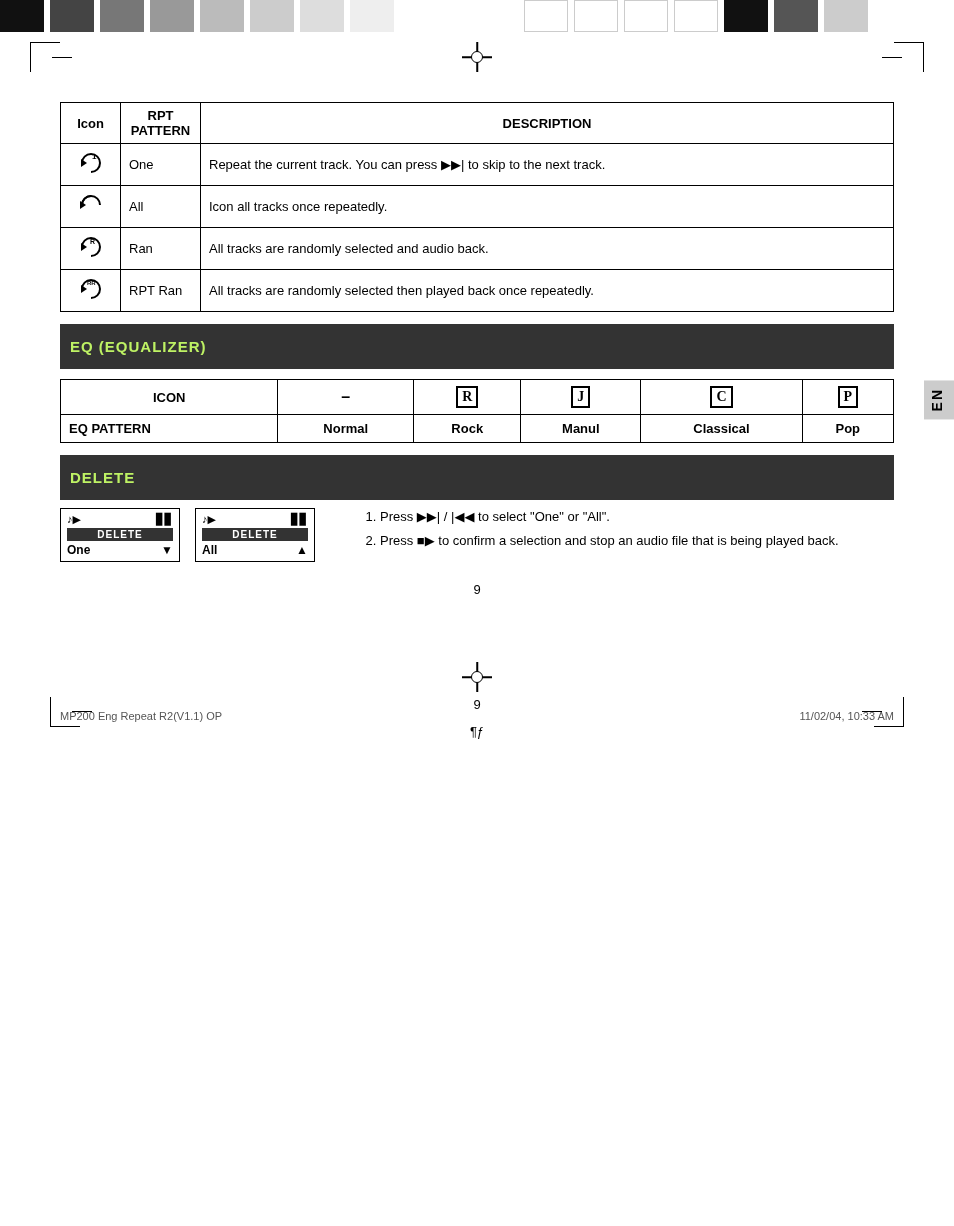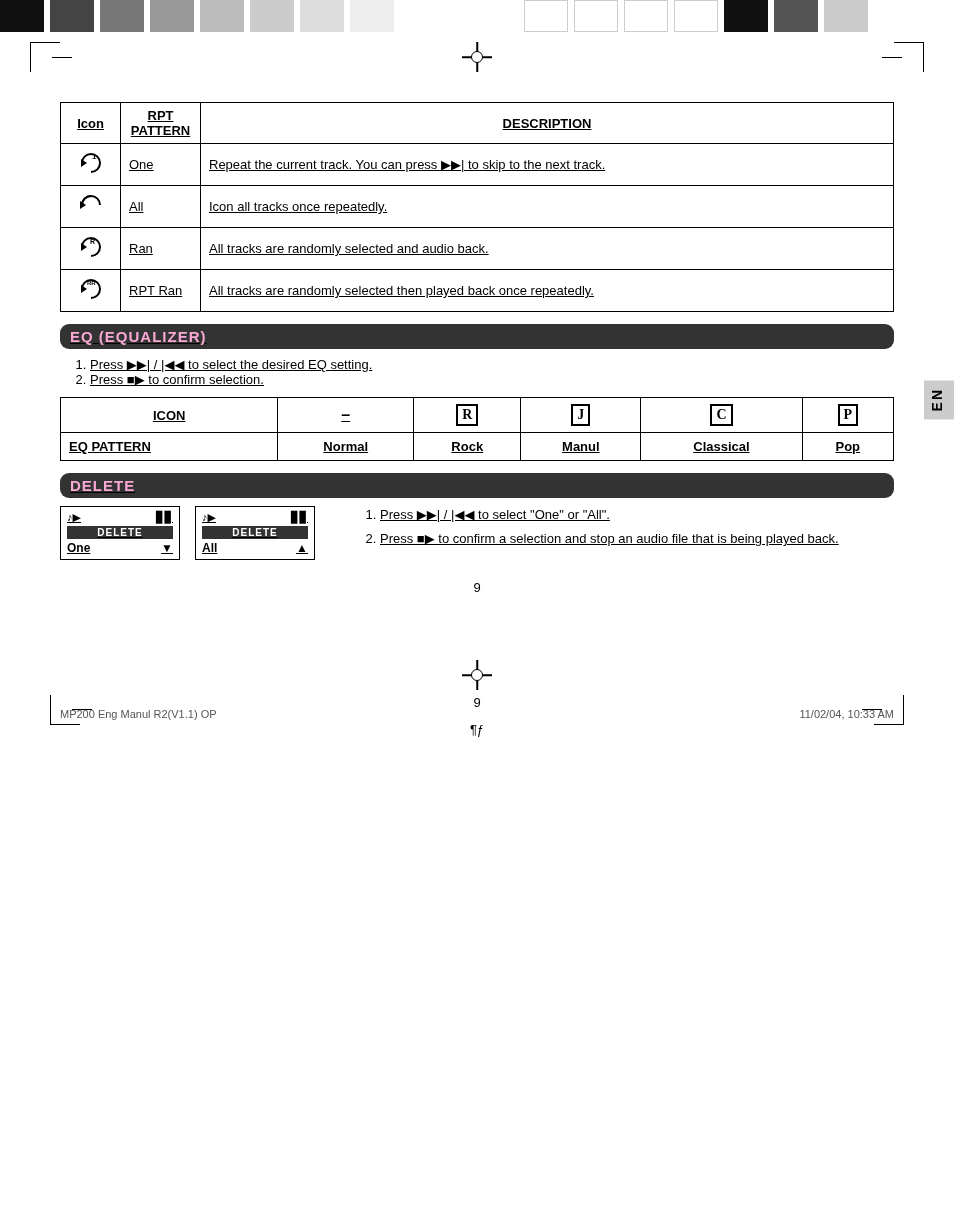--- a/index.html
+++ b/index.html
@@ -83,21 +83,20 @@
       height: 12px;
       border: 1.5px solid #000;
       border-radius: 50%;
       background: #fff;
       z-index: 1;
     }
 
     
     .content {
       padding: 10px 60px 0 60px;
-      text-decoration: underline;
     }
 
     
     .en-sidebar {
       position: absolute;
       right: 0;
       top: 380px;
       background: #ccc;
       writing-mode: vertical-rl;
       text-orientation: mixed;
@@ -131,28 +130,27 @@
       width: 60px;
     }
     .repeat-table td:nth-child(2) {
       width: 80px;
       font-weight: normal;
     }
 
     
     .section-header {
       background: #333;
-      color: #f9a8d4;
+      color: #bef264;
       font-weight: bold;
       font-size: 15px;
-      padding: 4px 10px;
+      padding: 14px 10px;
       margin: 12px 0 8px 0;
       letter-spacing: 1px;
       text-transform: uppercase;
-      border-radius: 9px;
     }
 
     
     .eq-table {
       width: 100%;
       border-collapse: collapse;
       margin-top: 10px;
     }
     .eq-table th, .eq-table td {
       border: 1px solid #000;
@@ -343,24 +341,20 @@
           </svg>
         </td>
         <td>RPT Ran</td>
         <td>All tracks are randomly selected then played back once repeatedly.</td>
       </tr>
     </tbody>
   </table>
 
   <div class="section-header">EQ (EQUALIZER)</div>
 
-  <ol style="list-style:decimal;padding-left:30px;margin:6px 0;">
-    <li>Press ▶▶| / |◀◀ to select the desired EQ setting.</li>
-    <li>Press ■▶ to confirm selection.</li>
-  </ol>
 
   <table class="eq-table">
     <thead>
       <tr>
         <th>ICON</th>
         <th style="font-size:16px;">–</th>
         <th>
           <span style="display:inline-block;border:2px solid #000;padding:1px 4px;font-family:serif;font-weight:bold;font-size:14px;">R</span>
         </th>
         <th>
@@ -434,18 +428,18 @@
     <div class="crosshair">
       <div class="crosshair-circle"></div>
     </div>
   </div>
 
   <div style="position:absolute;bottom:20px;left:50px;width:30px;height:30px;border:1.5px solid #000;border-right:none;border-top:none;"></div>
   <div style="position:absolute;bottom:35px;left:72px;width:20px;height:1px;background:#000;"></div>
   <div style="position:absolute;bottom:20px;right:50px;width:30px;height:30px;border:1.5px solid #000;border-left:none;border-top:none;"></div>
   <div style="position:absolute;bottom:35px;right:72px;width:20px;height:1px;background:#000;"></div>
 
-  <div style="position:absolute;bottom:25px;left:60px;font-size:11px;color:#555;">MP200 Eng Manul R2(V1.1) OP</div>
+  <div style="position:absolute;bottom:25px;left:60px;font-size:11px;color:#555;">MP200 Eng Repeat R2(V1.1) OP</div>
   <div style="position:absolute;bottom:35px;left:50%;transform:translateX(-50%);font-size:13px;">9</div>
   <div style="position:absolute;bottom:25px;right:60px;font-size:11px;color:#555;">11/02/04, 10:33 AM</div>
 
   <div style="position:absolute;bottom:8px;left:50%;transform:translateX(-50%);font-size:13px;">¶ƒ</div>
 </div>
 
 </body></html>

